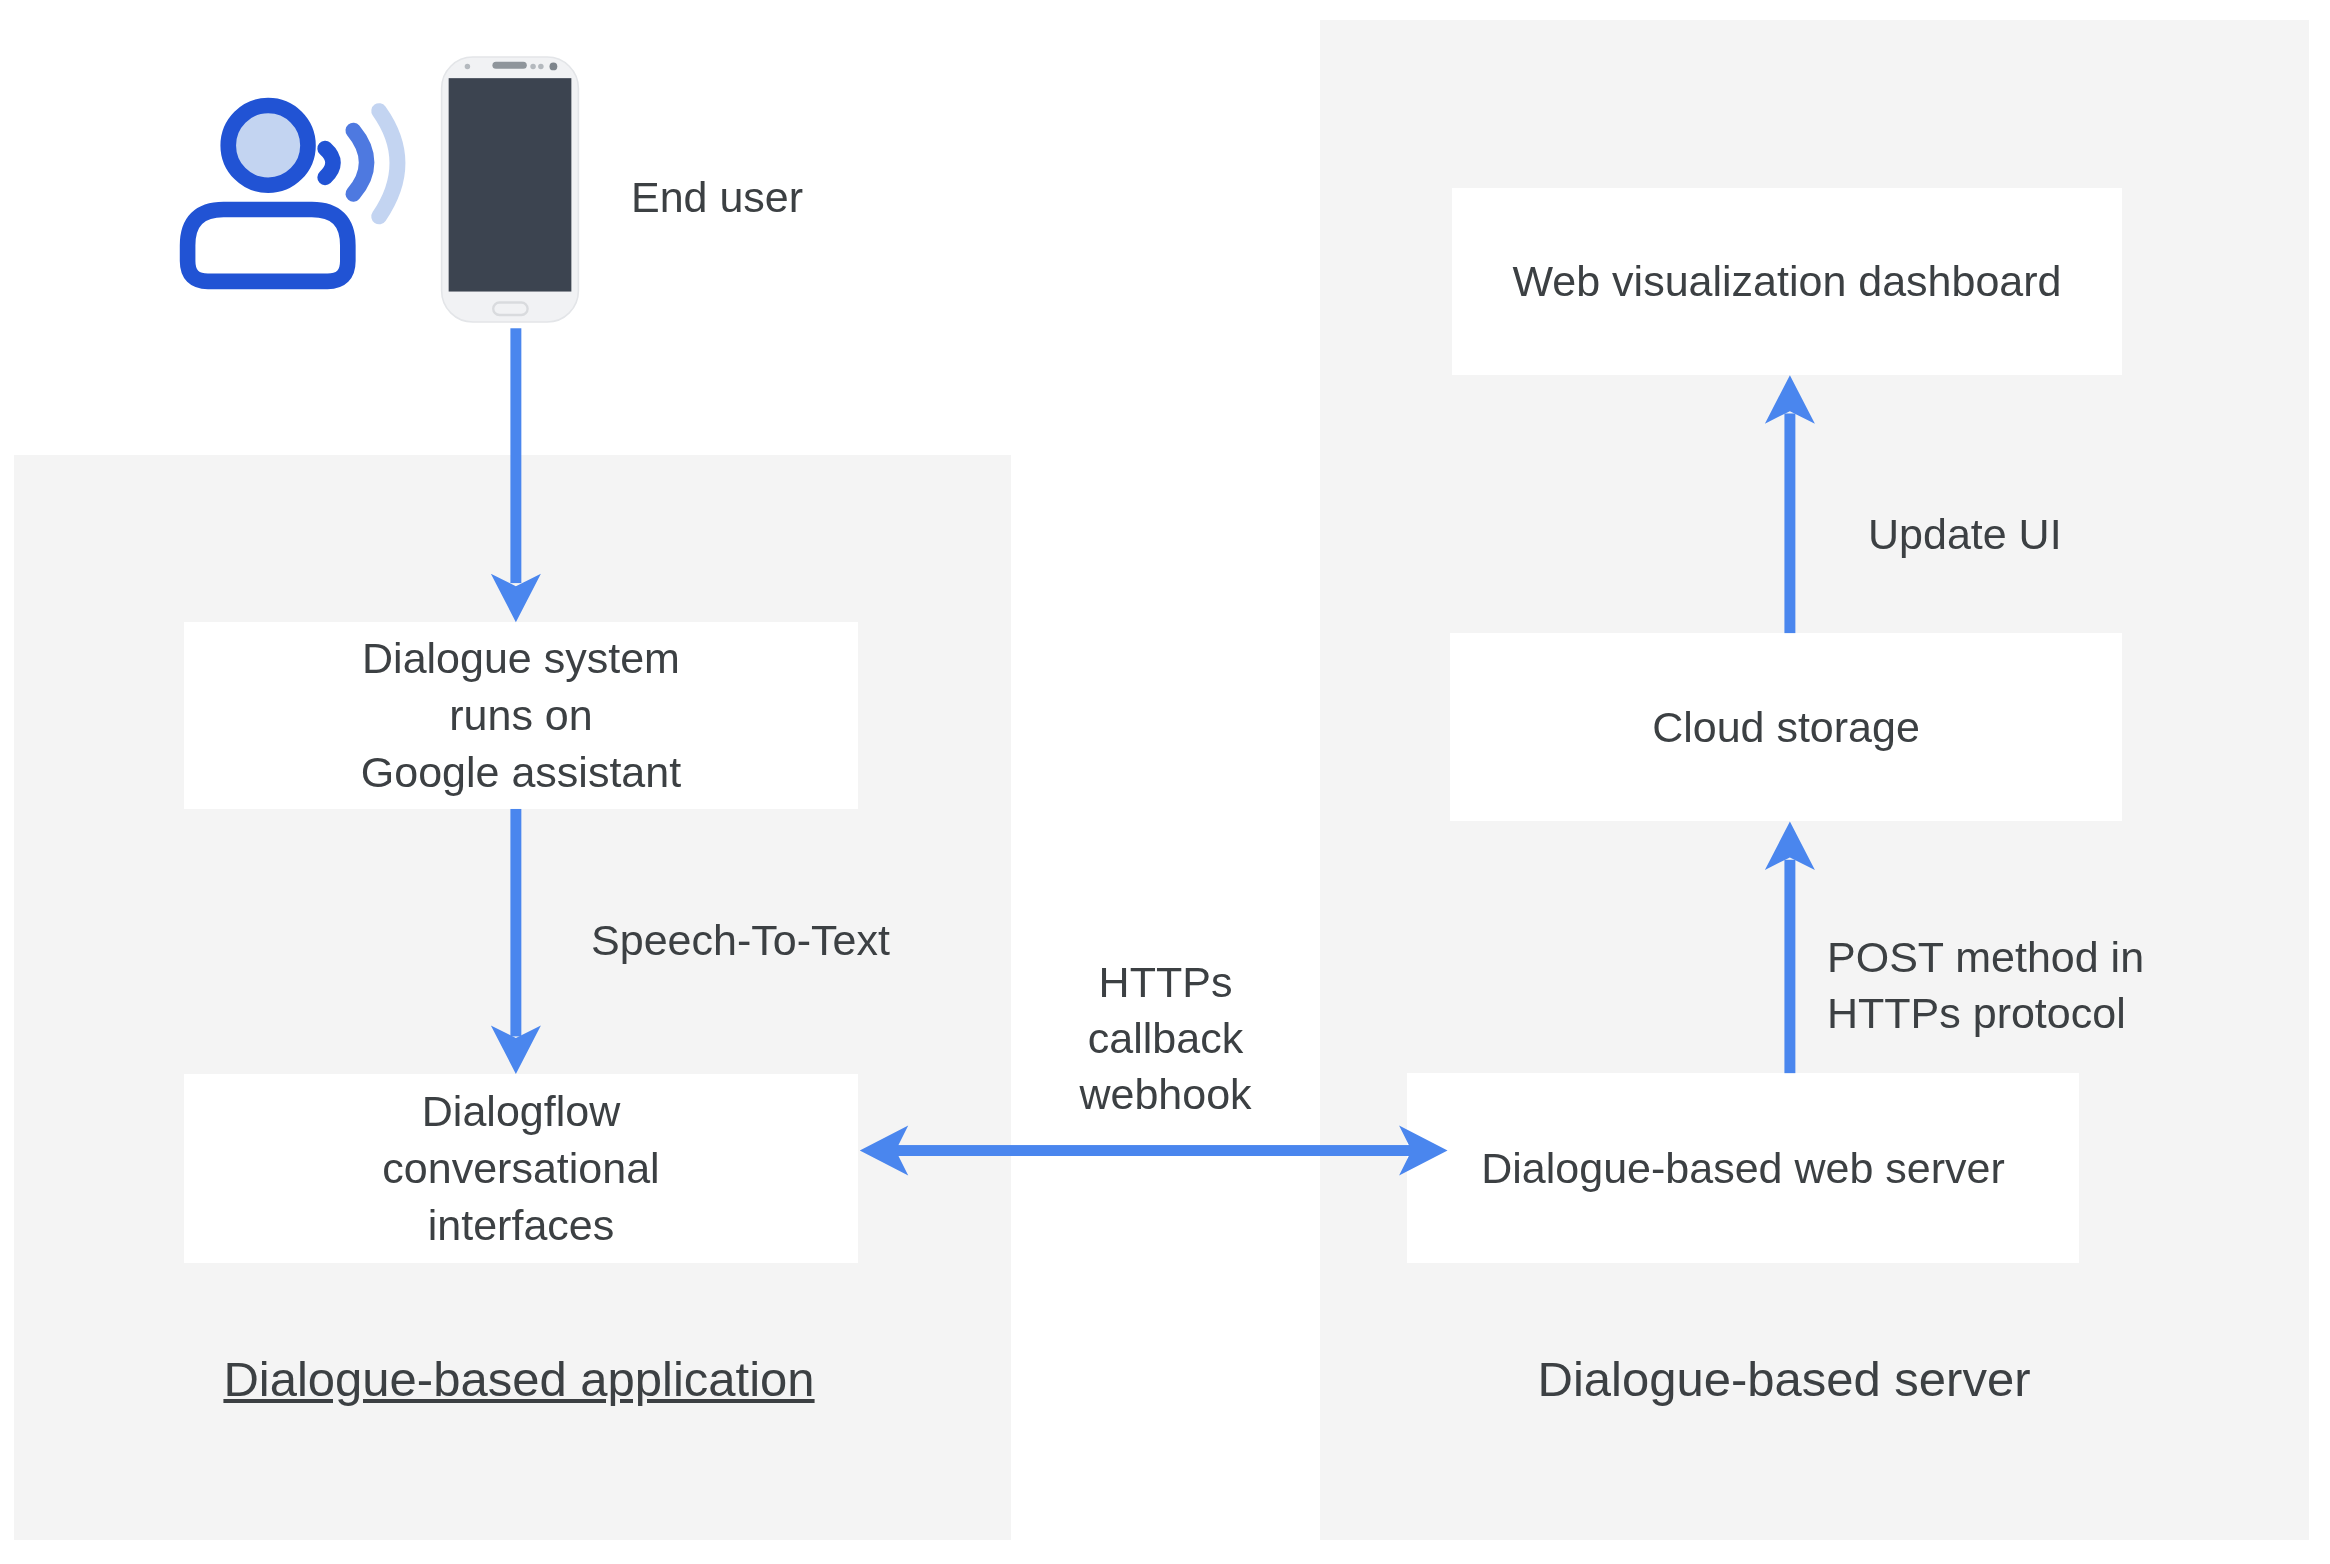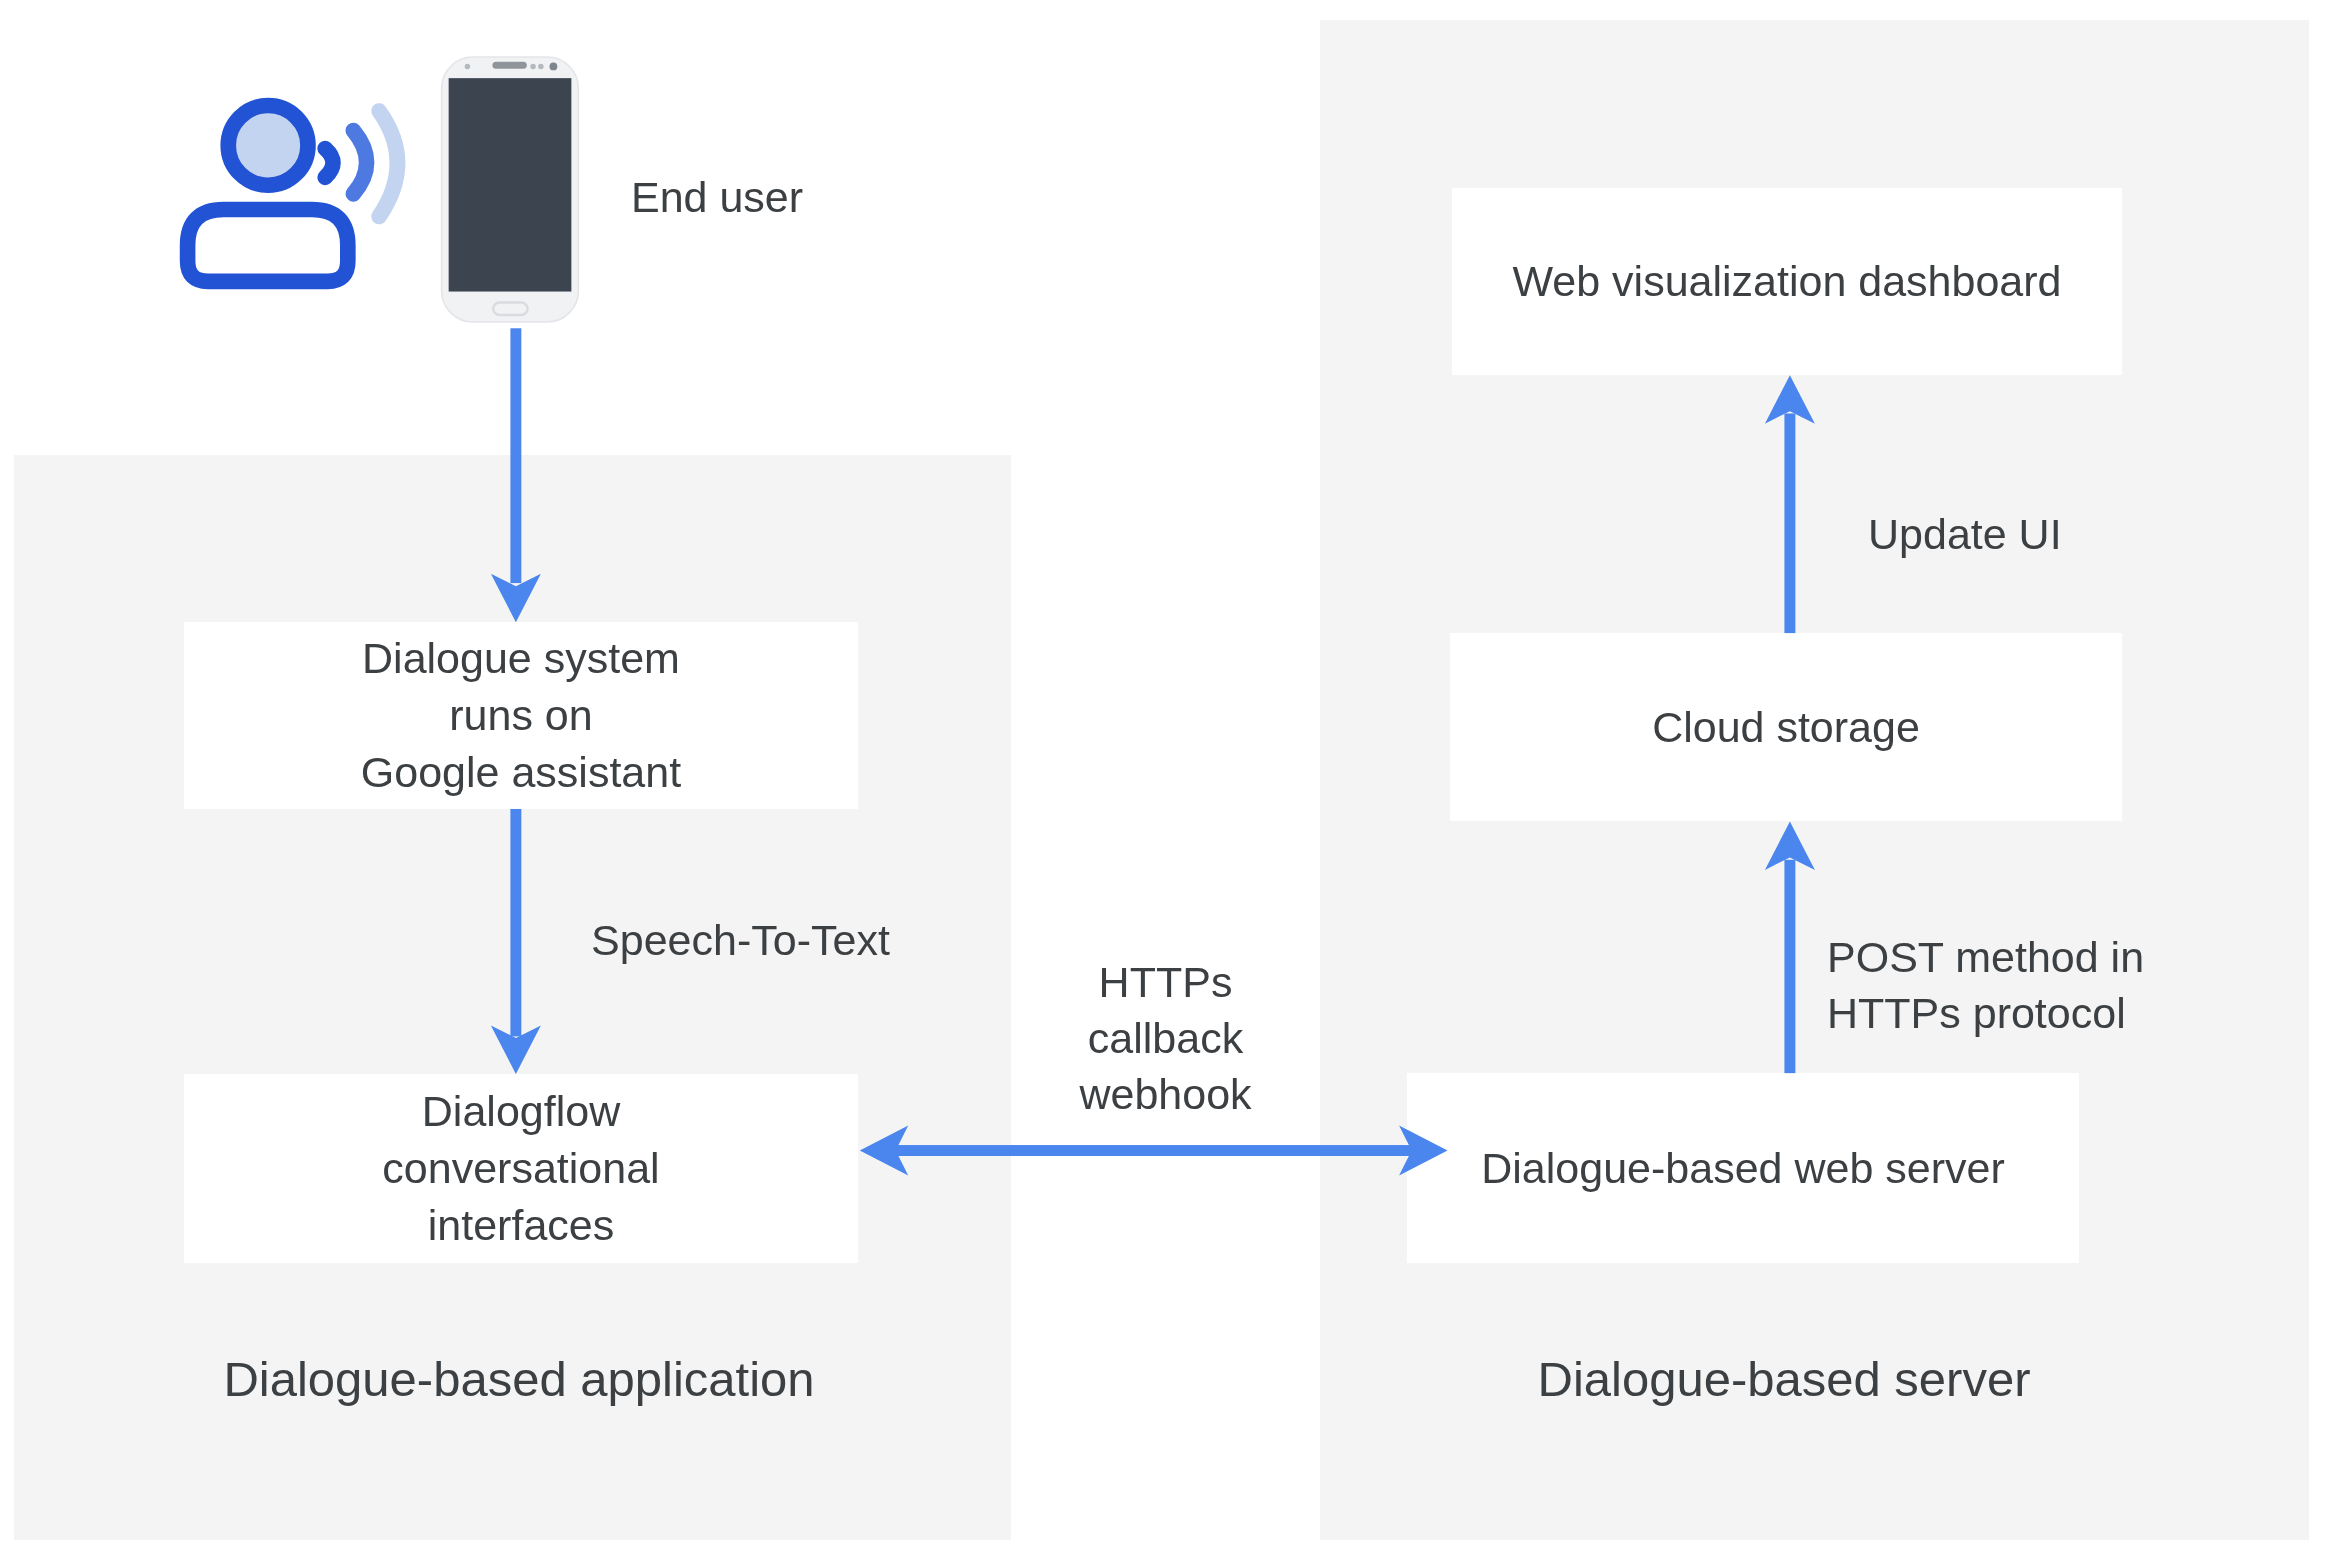--- a/index.html
+++ b/index.html
@@ -78,21 +78,21 @@
 
   <div class="edge-label centered" style="left:1009px; top:955px; width:313px;">HTTPs
 callback
 webhook</div>
 
   <div class="edge-label" style="left:1829px; top:507px;margin-left:39px;">Update UI</div>
 
   <div class="edge-label" style="left:1827px; top:930px;">POST method in
 HTTPs protocol</div>
 
-  <div class="panel-caption" style="left:167px; top:1351px;">Dialogue-based application</div>
+  <div class="panel-caption" style="left:167px; top:1351px;text-decoration:underline;">Dialogue-based application</div>
 
   <div class="panel-caption" style="left:1432px; top:1351px;">Dialogue-based server</div>
 
   <svg id="overlay-svg" width="2330" height="1564" viewBox="0 0 2981 2001">
 
     <g>
       <circle cx="343" cy="186" r="51" fill="#c3d4f1" stroke="#2153d4" stroke-width="20"></circle>
       <path d="M 240 334 L 240 314 Q 240 268 286 268 L 399 268 Q 445 268 445 314 L 445 334 Q 445 360 419 360 L 266 360 Q 240 360 240 334 Z" fill="#ffffff" stroke="#2153d4" stroke-width="20"></path>
       <g fill="none" stroke-linecap="round" stroke-width="20">
         <path d="M 416 190 Q 436 208 416 227" stroke="#2153d4"></path>

